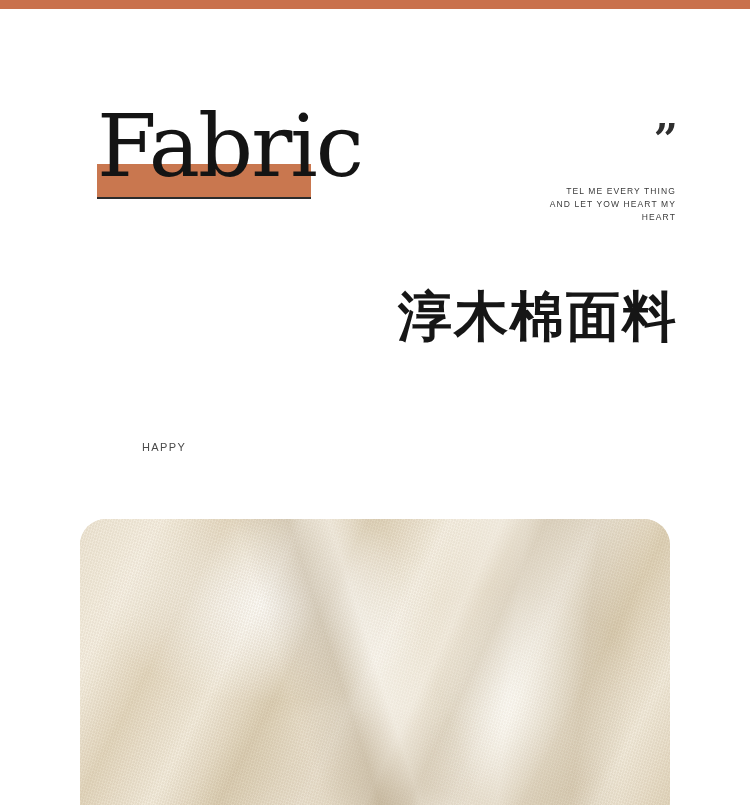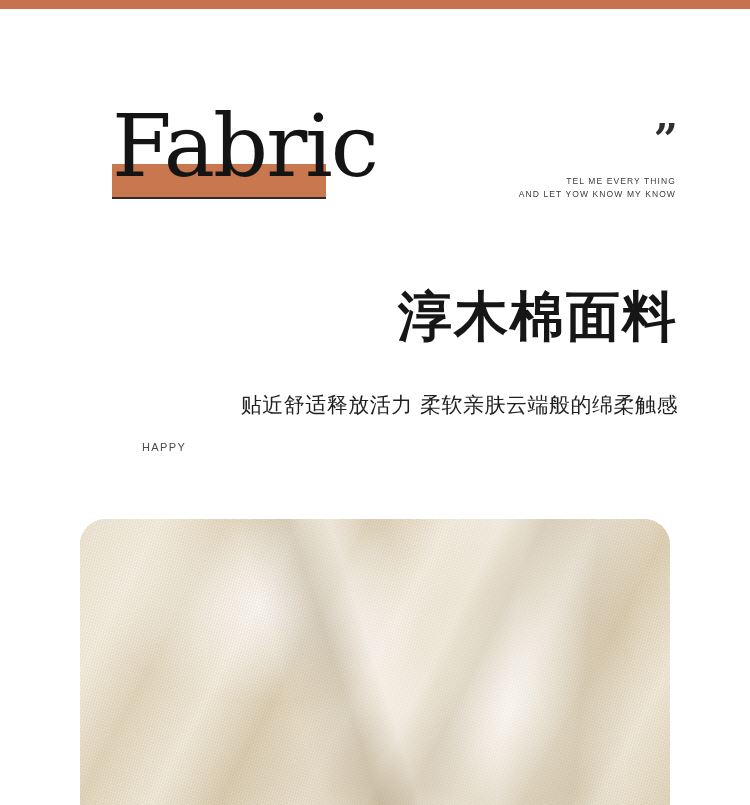--- a/index.html
+++ b/index.html
@@ -26,21 +26,20 @@
     background: #c9714d;
   }
 
   
   .fabric-block {
     position: absolute;
     left: 97px;
     top: 96px;
     width: 220px;
     height: 110px;
-    margin-left: 15px;
   }
   .fabric-swatch {
     position: absolute;
     left: 0;
     top: 68px;
     width: 214px;
     height: 33px;
     background: #c9774f;
   }
   .fabric-word {
@@ -74,21 +73,21 @@
   }
   .quote-mark {
     font-family: "DejaVu Serif", serif;
     font-size: 42px;
     line-height: 34px;
     color: #2f2f2f;
     font-weight: 700;
     letter-spacing: -2px;
   }
   .quote-lines {
-    margin-top: 18px;
+    margin-top: 28px;
     font-size: 8.5px;
     line-height: 13px;
     letter-spacing: 1.1px;
     color: #3a3a3a;
     font-family: "Liberation Sans", sans-serif;
   }
 
   
   .main-title {
     position: absolute;
@@ -187,28 +186,27 @@
 <div class="fabric-block">
   <div class="fabric-swatch"></div>
   <div class="fabric-word">Fabric</div>
   <div class="fabric-rule"></div>
 </div>
 
 <div class="quote-block">
   <div class="quote-mark">”</div>
   <div class="quote-lines">
     <div>TEL ME EVERY THING</div>
-    <div>AND LET YOW KNOW MY KNOW</div>
+    <div>AND LET YOW HEART MY HEART</div>
   </div>
 </div>
 
 <div class="main-title">淳木棉面料</div>
 
 <div class="sub-desc">
-  <div>贴近舒适释放活力 柔软亲肤云端般的绵柔触感</div>
 </div>
 
 <div class="happy-label">HAPPY</div>
 
 <div class="photo">
   <div class="photo-inner"></div>
   <div class="photo-weave"></div>
   <div class="photo-folds"></div>
 </div>
 

